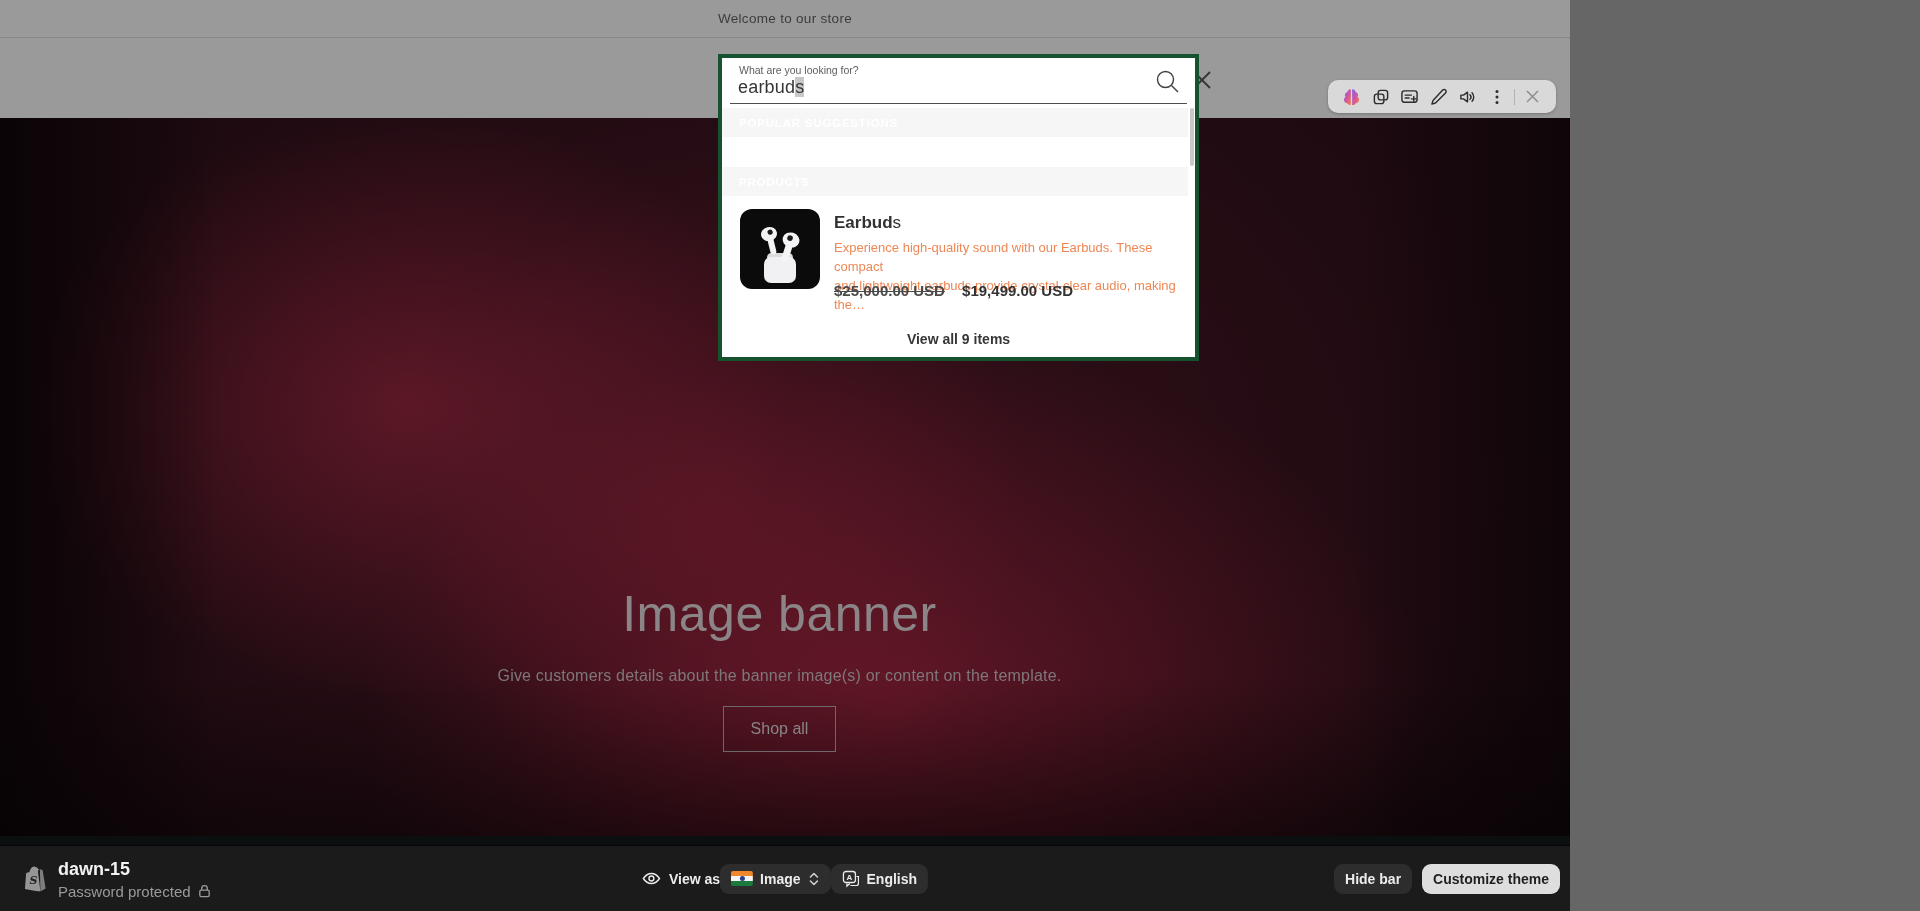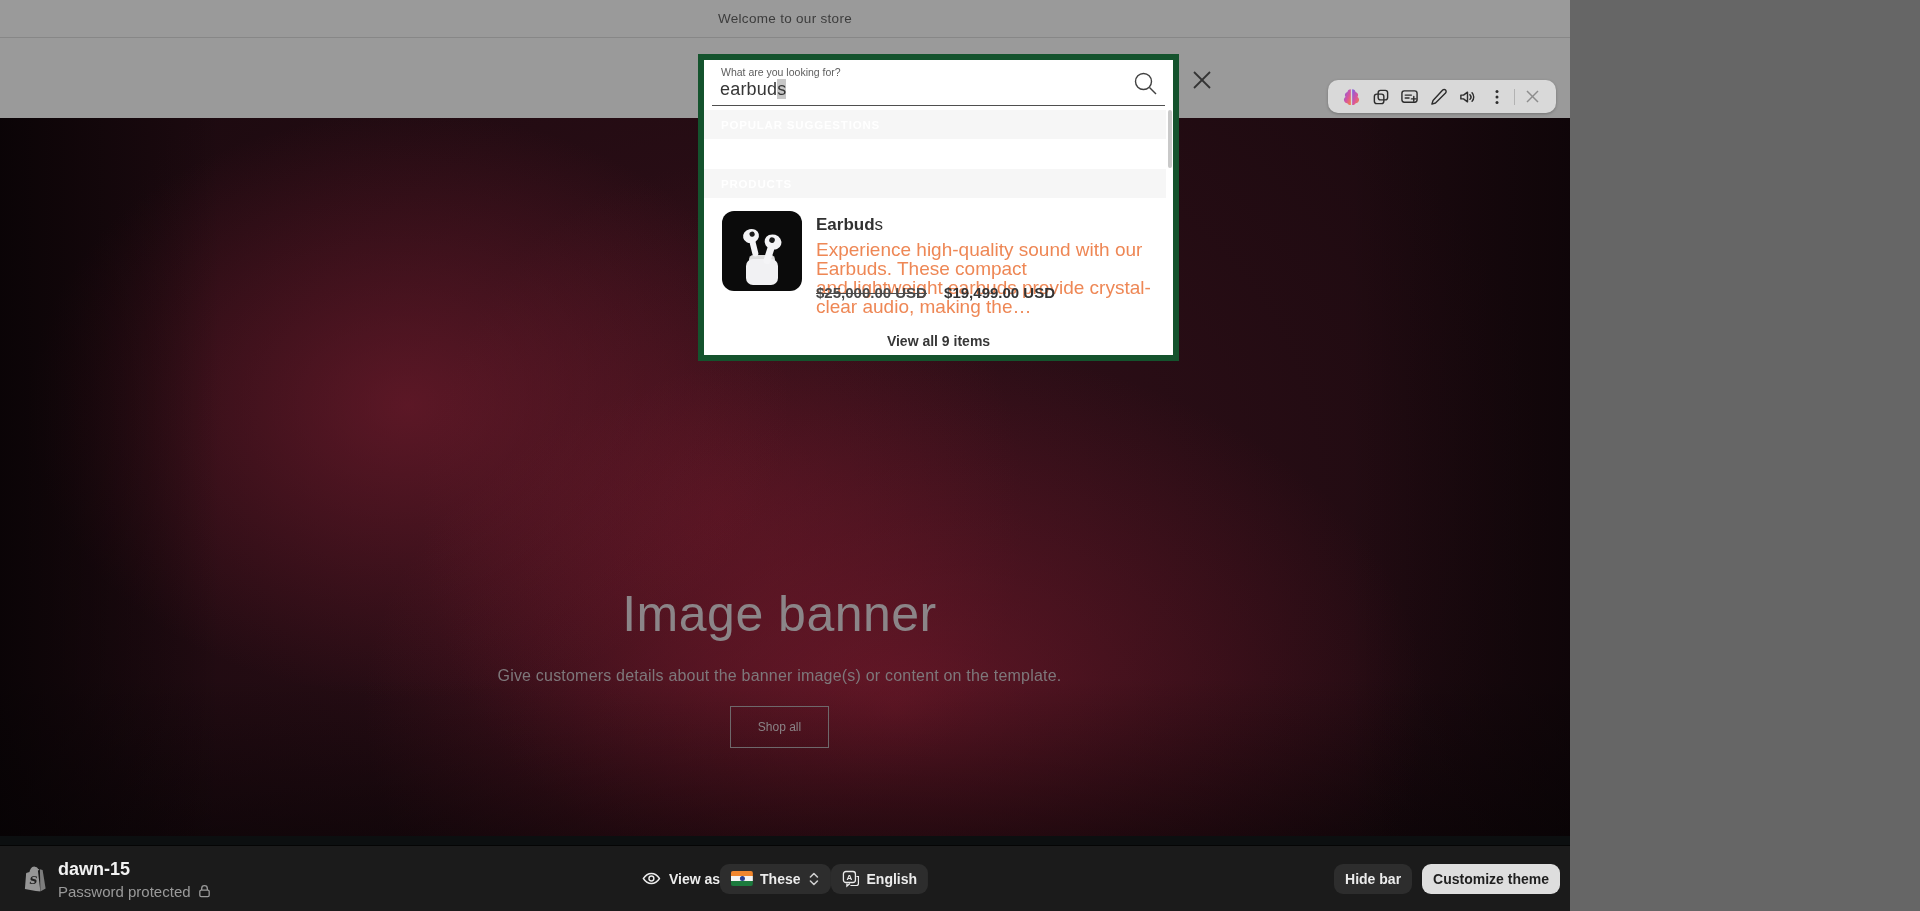--- a/index.html
+++ b/index.html
@@ -19,40 +19,40 @@
       linear-gradient(0deg, rgba(4,2,3,.5), rgba(4,2,3,0) 22%),
       radial-gradient(ellipse 560px 430px at 26% 40%, rgba(134,32,52,.55), rgba(134,32,52,0) 68%),
       radial-gradient(ellipse 760px 520px at 57% 82%, rgba(146,30,52,.5), rgba(146,30,52,0) 70%),
       radial-gradient(ellipse 430px 500px at 46% 55%, rgba(96,22,36,.5), rgba(96,22,36,0) 70%),
       radial-gradient(ellipse 980px 760px at 50% 52%, #34101a, #1d0a10 78%),
       #150a0d;}
   .banner-content{position:absolute;left:0;right:11px;top:467px;text-align:center;}
   .banner-heading{font-size:50px;color:#8b8588;font-weight:400;letter-spacing:.5px;}
   .banner-sub{margin-top:24px;font-size:16px;color:#7e787b;letter-spacing:.2px;}
   .shop-all{display:inline-block;margin-top:21px;padding:13px 27px;border:1px solid #6e686b;
-    color:#8a8487;font-size:12px;background:transparent;cursor:pointer;}
+    color:#8a8487;font-size:16px;background:transparent;cursor:pointer;}
   .strip{position:absolute;left:0;top:836px;right:0;height:9px;background:#0c0f10;}
 
   
-  .search-modal{position:absolute;left:698px;top:54px;width:481px;height:307px;box-sizing:border-box;
-    background:#fff;border:6px solid #14532d;}
+  .search-modal{position:absolute;left:718px;top:54px;width:481px;height:307px;box-sizing:border-box;
+    background:#fff;border:4px solid #14532d;}
   .sm-label{position:absolute;left:17px;top:6px;font-size:10.5px;color:#5d5d5d;}
   .sm-query{position:absolute;left:16px;top:19px;font-size:18px;color:#363636;letter-spacing:.2px;}
   .sm-query .sel{background:#c7c7c7;}
   .sm-search-icon{position:absolute;right:14px;top:10px;color:#414141;}
   .sm-divider{position:absolute;left:8px;right:8px;top:45px;height:1px;background:#4f4f4f;}
   .sm-band{position:absolute;left:0;right:7px;height:29px;background:#f6f6f6;display:flex;align-items:center;
     padding-left:17px;font-size:11.5px;font-weight:700;color:#ffffff;letter-spacing:.8px;}
   .band-suggestions{top:50px;}
   .band-products{top:109px;}
   .sm-scroll-thumb{position:absolute;right:1px;top:50px;width:4px;height:58px;background:#c9c9c9;border-radius:2px;}
   .sm-thumb{position:absolute;left:18px;top:151px;width:80px;height:80px;}
   .sm-title{position:absolute;left:112px;top:155px;font-size:17px;color:#313131;}
   .sm-title .match{font-weight:700;}
-  .sm-desc{position:absolute;left:112px;top:180px;width:360px;font-size:19px;line-height:19px;color:#ee8755;}
+  .sm-desc{position:absolute;left:112px;top:180px;width:360px;font-size:13px;line-height:19px;color:#ee8755;}
   .sm-prices{position:absolute;left:112px;top:224px;font-size:15px;font-weight:700;color:#333;}
   .price-old{color:#4a4a4a;text-decoration:line-through;margin-right:13px;}
   .sm-viewall{position:absolute;left:0;right:0;top:273px;text-align:center;font-size:14px;font-weight:700;color:#373737;cursor:pointer;}
 
   .search-close{position:absolute;left:1188px;top:66px;width:28px;height:28px;display:flex;
     align-items:center;justify-content:center;cursor:pointer;color:#333;}
 
   
   .ext-toolbar{position:absolute;left:1328px;top:80px;height:33px;background:#d9d9d9;border-radius:10px;
     display:flex;align-items:center;padding:0 9px;box-shadow:0 1px 3px rgba(0,0,0,.25);}
@@ -238,21 +238,21 @@
         <span>View as</span>
       </div>
       <button class="pill">
         <span class="flag">
           <span class="f-or"></span>
             <span class="f-wh">
               <span class="dot"></span>
             </span>
             <span class="f-gr"></span>
         </span>
-        <span>These</span>
+        <span>Image</span>
         <svg width="12" height="16" viewBox="0 0 12 16" fill="none" stroke="#cfcfcf" stroke-width="1.6" stroke-linecap="round" stroke-linejoin="round">
           <path d="M2.5 6 6 2.5 9.5 6"></path>
             <path d="M2.5 10 6 13.5 9.5 10"></path>
         </svg>
       </button>
       <button class="pill">
         <svg width="18" height="18" viewBox="0 0 18 18" fill="none" stroke="#ececec" stroke-width="1.3">
           <rect x="1.5" y="1.5" width="12" height="11" rx="2.5"></rect>
           <path d="M5 13.5 5 16l3-2.5" fill="none"></path>
           <text x="7.5" y="10" font-family="Liberation Sans, sans-serif" font-size="8" font-weight="bold" fill="#ececec" stroke="none" text-anchor="middle">A</text>

